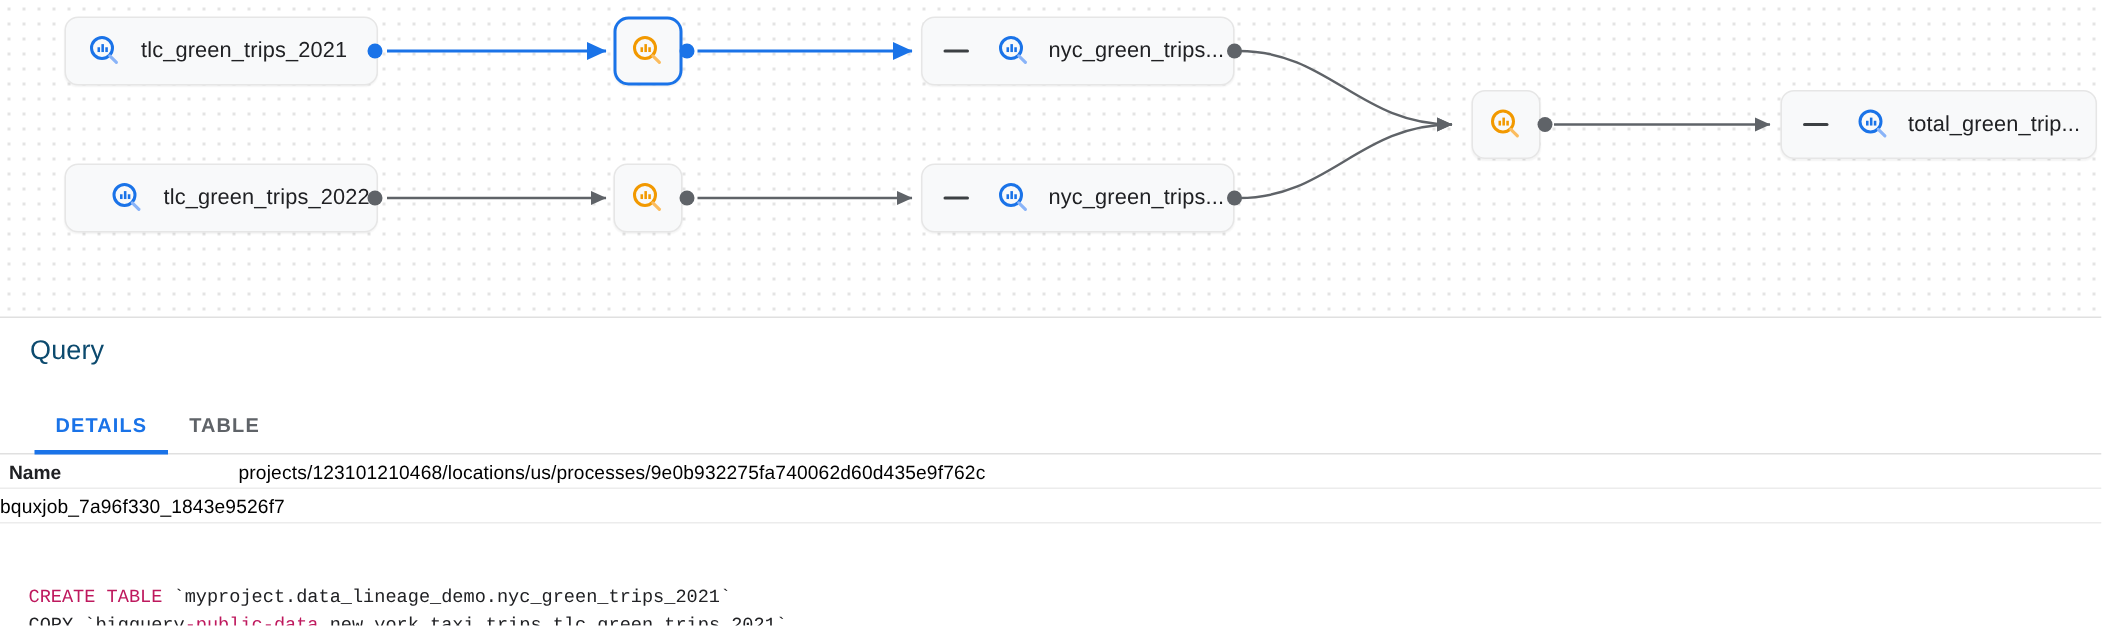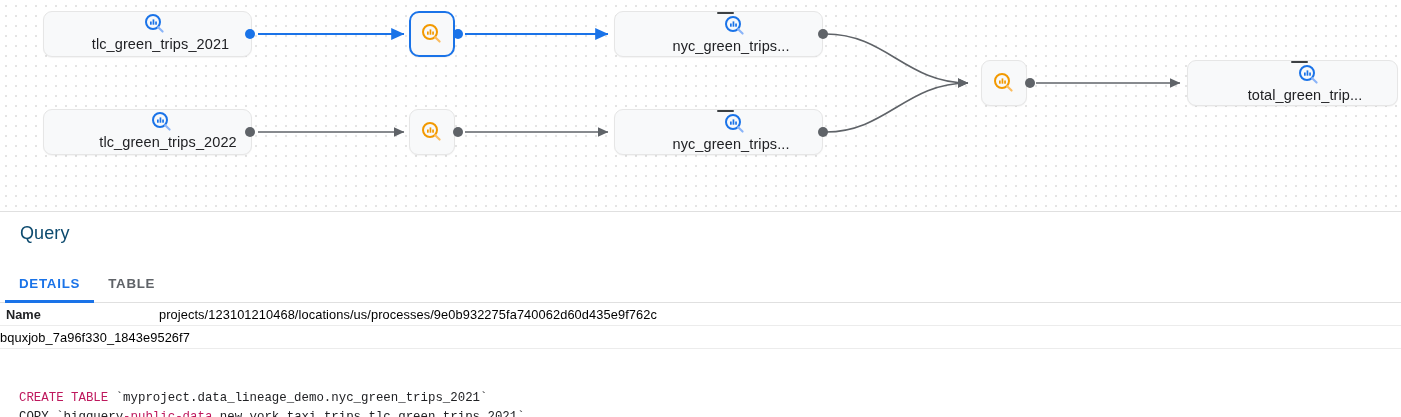--- a/index.html
+++ b/index.html
@@ -34,21 +34,20 @@
 
   
   .node {
     position: absolute;
     background: #f8f9fa;
     border: 1px solid #e6e6e6;
     border-radius: 9px;
     display: flex;
     align-items: center;
     box-shadow: 0 1px 1px rgba(60,64,67,0.06);
-    flex-direction: column;
   }
   .node.selected {
     border: 2px solid #1a73e8;
     background: #f8f9fa;
     border-radius: 10px;
   }
   .node-label {
     font-size: 14.5px;
     color: #202124;
     letter-spacing: 0.1px;
@@ -125,21 +124,21 @@
     letter-spacing: 0.1px;
   }
 
   #tab-bar {
     position: absolute;
     left: 0; top: 51px;
     width: 1401px; height: 40px;
     border-bottom: 1px solid #e0e0e0;
     display: flex;
     align-items: stretch;
-    padding-left: 5px;
+    padding-left: 23px;
   }
   .tab {
     height: 40px;
     display: flex;
     align-items: center;
     padding: 0 14px;
     font-size: 13.3px;
     font-weight: bold;
     letter-spacing: 0.75px;
     color: #5f6368;

